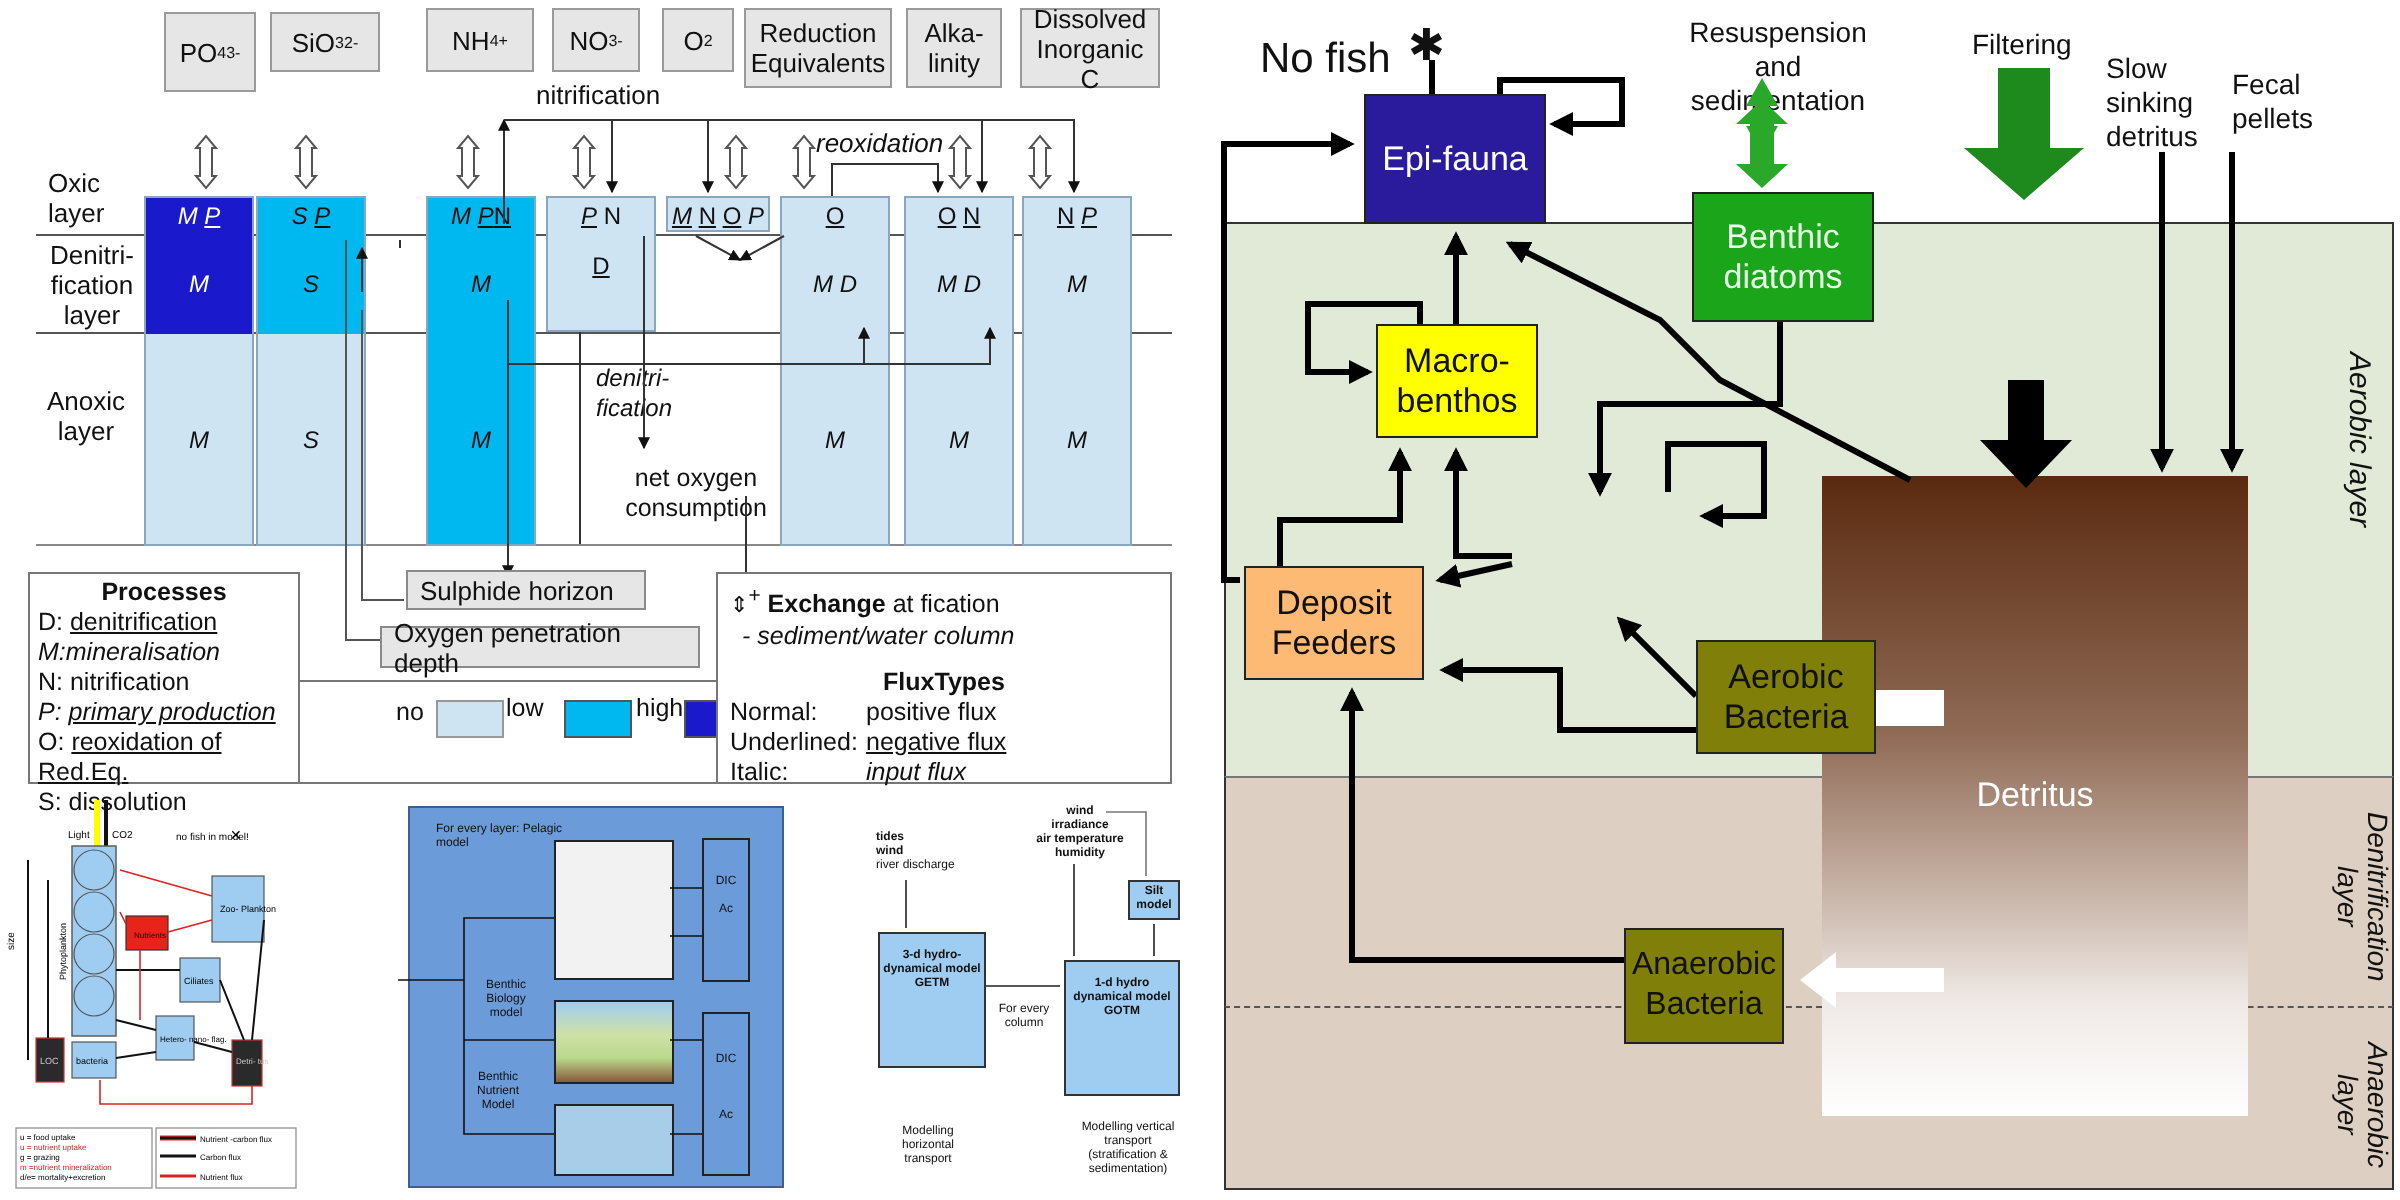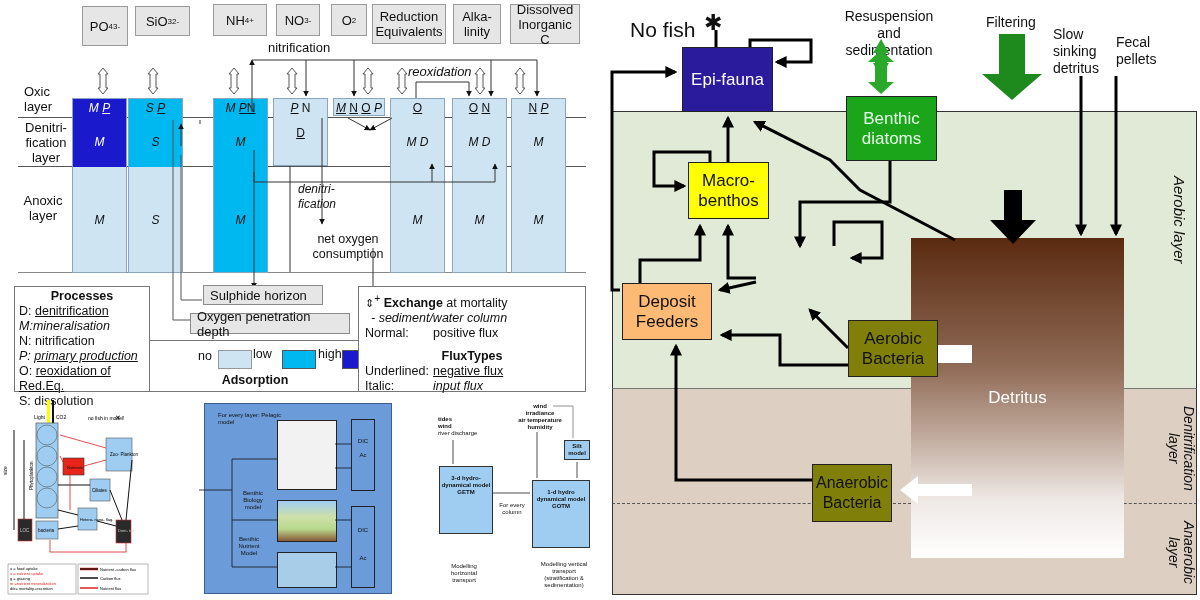--- a/index.html
+++ b/index.html
@@ -171,28 +171,27 @@
     <div><span>S:</span> <span>dissolution</span></div>
   </div>
 
   <div class="legend" style="left:150px;top:340px;width:210px;height:52px;border-left:none;border-right:none;">
     <span class="abs" style="left:48px;top:8px;">no</span>
     <div class="abs" style="left:68px;top:9px;width:32px;height:17px;background:#cfe4f3;border:1px solid #999;"></div>
     <span class="abs" style="left:103px;top:6px;">low</span>
     <div class="abs" style="left:132px;top:9px;width:32px;height:17px;background:#00b8f0;border:1px solid #555;"></div>
     <span class="abs" style="left:168px;top:6px;">high</span>
     <div class="abs" style="left:192px;top:9px;width:32px;height:17px;background:#1a1acc;border:1px solid #555;"></div>
-    <div class="abs" style="left:0;right:0;top:32px;text-align:center;font-weight:bold;">Adsorption</div>
   </div>
 
   <div class="legend" style="left:358px;top:286px;width:228px;height:106px;padding:4px 6px;">
-    <div><span style="font-size:11px;">⇕</span><sup>+</sup> <b>Exchange</b><span> at mortality</span></div>
+    <div><span style="font-size:11px;">⇕</span><sup>+</sup> <b>Exchange</b><span> at fication</span></div>
     <div style="padding-left:6px;font-style:italic;"><span>-</span> <span>sediment/water column</span></div>
+    <div style="text-align:center;font-weight:bold;margin-top:8px;">FluxTypes</div>
     <div><span style="display:inline-block;width:68px;">Normal:</span><span>positive flux</span></div>
-    <div style="text-align:center;font-weight:bold;margin-top:8px;">FluxTypes</div>
     <div><span style="display:inline-block;width:68px;">Underlined:</span><span class="u">negative flux</span></div>
     <div><span style="display:inline-block;width:68px;">Italic:</span><span style="font-style:italic">input flux</span></div>
   </div>
 </div>
 
 <div class="abs" style="left:0;top:400px;width:200px;height:200px;font-size:5px;">
   <svg width="200" height="200">
     <rect x="47" y="0" width="3" height="24" fill="#ffff00"></rect>
     <rect x="52" y="0" width="2" height="24" fill="#111"></rect>
     <text x="34" y="19" font-size="5">Light</text>

